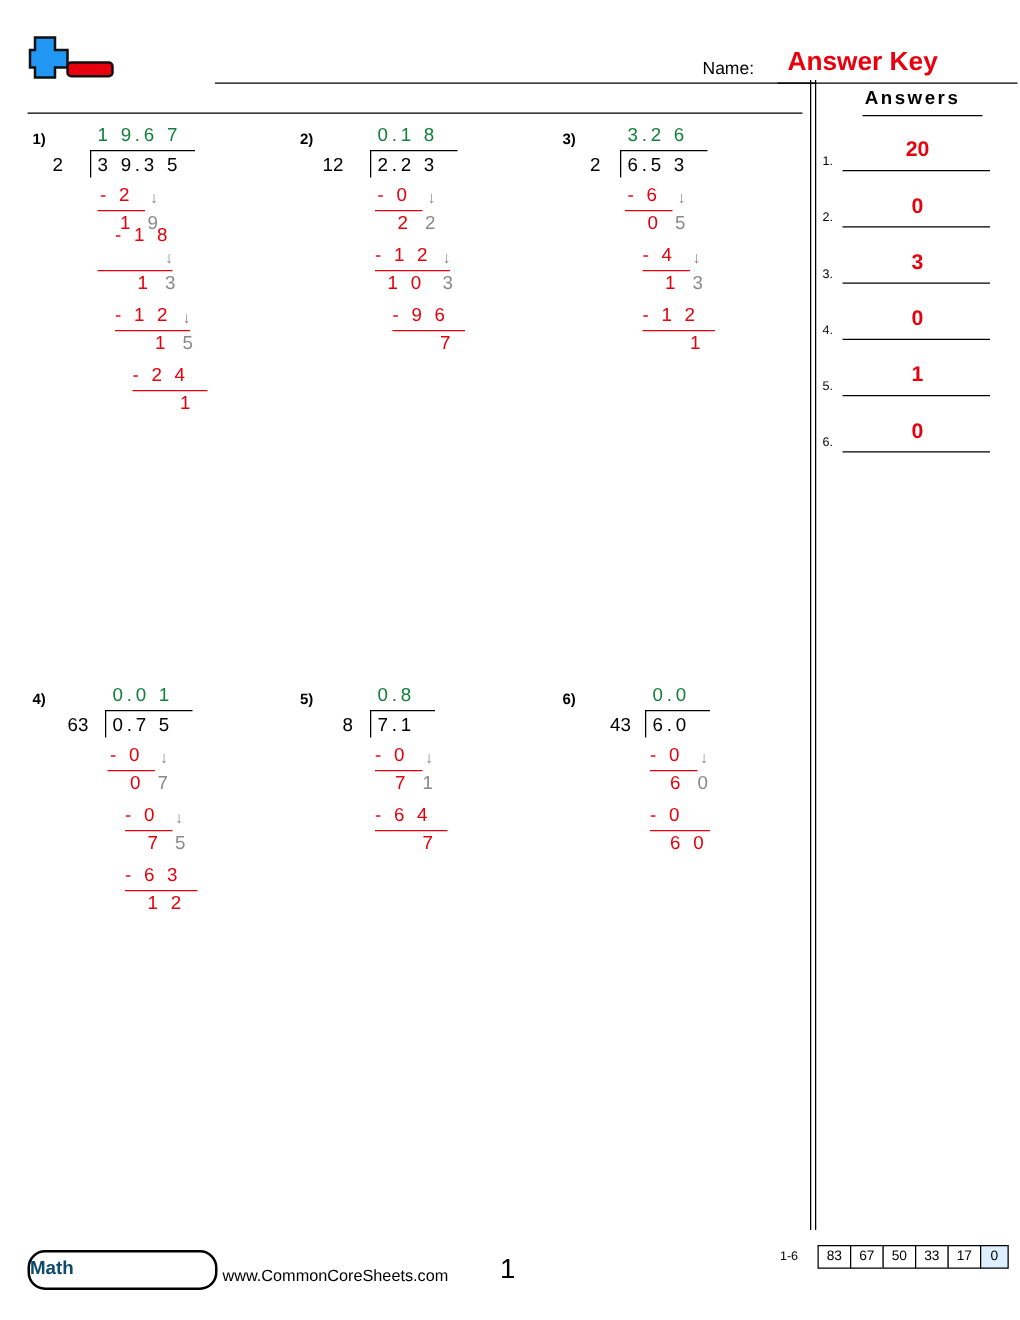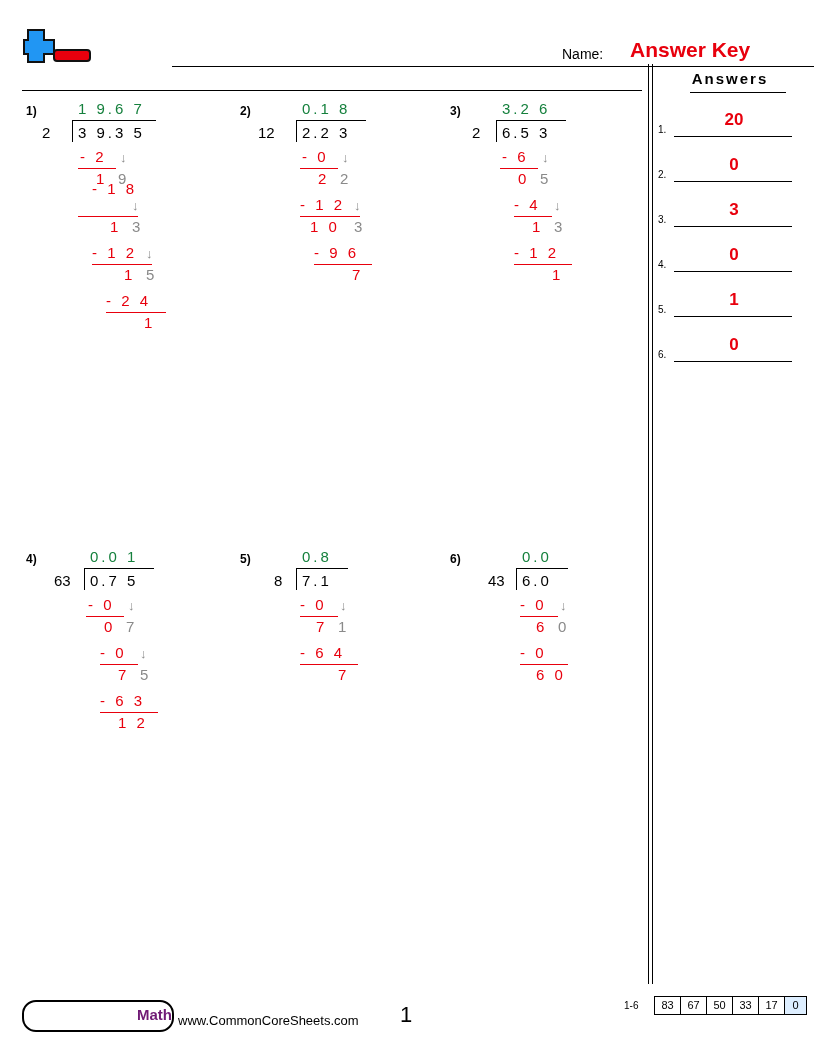--- a/index.html
+++ b/index.html
@@ -91,22 +91,22 @@
   .step-gray { position:absolute; color:#8a8a8a; letter-spacing:3px; font-size:15px; }
   .step-line { position:absolute; border-bottom:1.3px solid #e8000d; }
   .arrow { position:absolute; color:#8a8a8a; font-size:13px; }
 
   
   .footer-badge {
     position:absolute; left:22px; top:1000px; width:148px; height:28px;
     border:2px solid #000; border-radius:14px; background:#fff;
   }
   .footer-badge span {
-    display:block; text-align:right; line-height:26px;
-    font-size:15px; font-weight:bold; color:#701a75;
+    display:block; text-align:left; line-height:26px;
+    font-size:15px; font-weight:bold; color:#0c4a6e;
   }
   .footer-site {
     position:absolute; left:178px; top:1013px; font-size:13px; color:#000;
   }
   .footer-page {
     position:absolute; left:400px; top:1002px; font-size:22px; color:#000;
   }
   .score-label {
     position:absolute; left:624px; top:1000px; font-size:10px; color:#000;
   }

